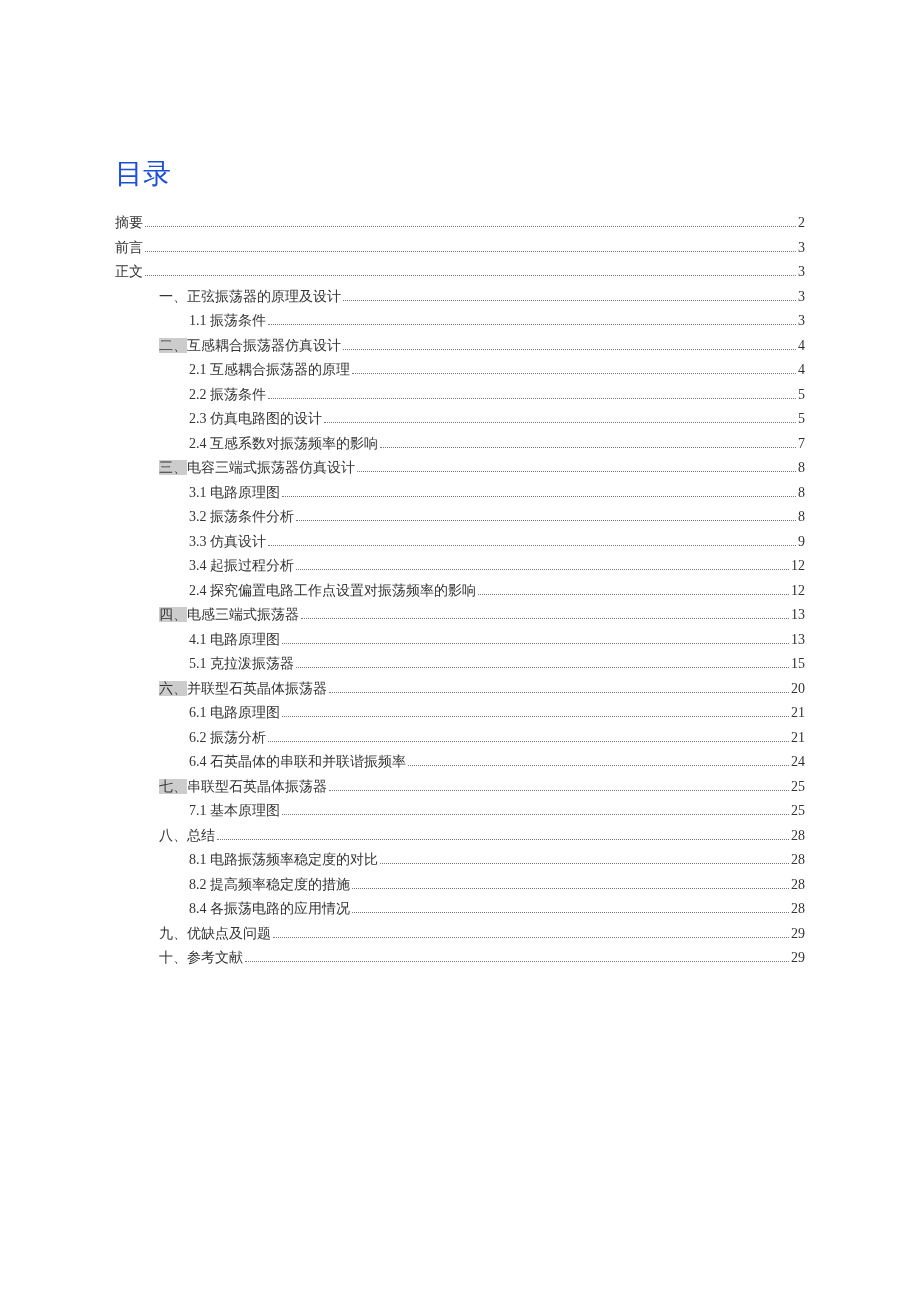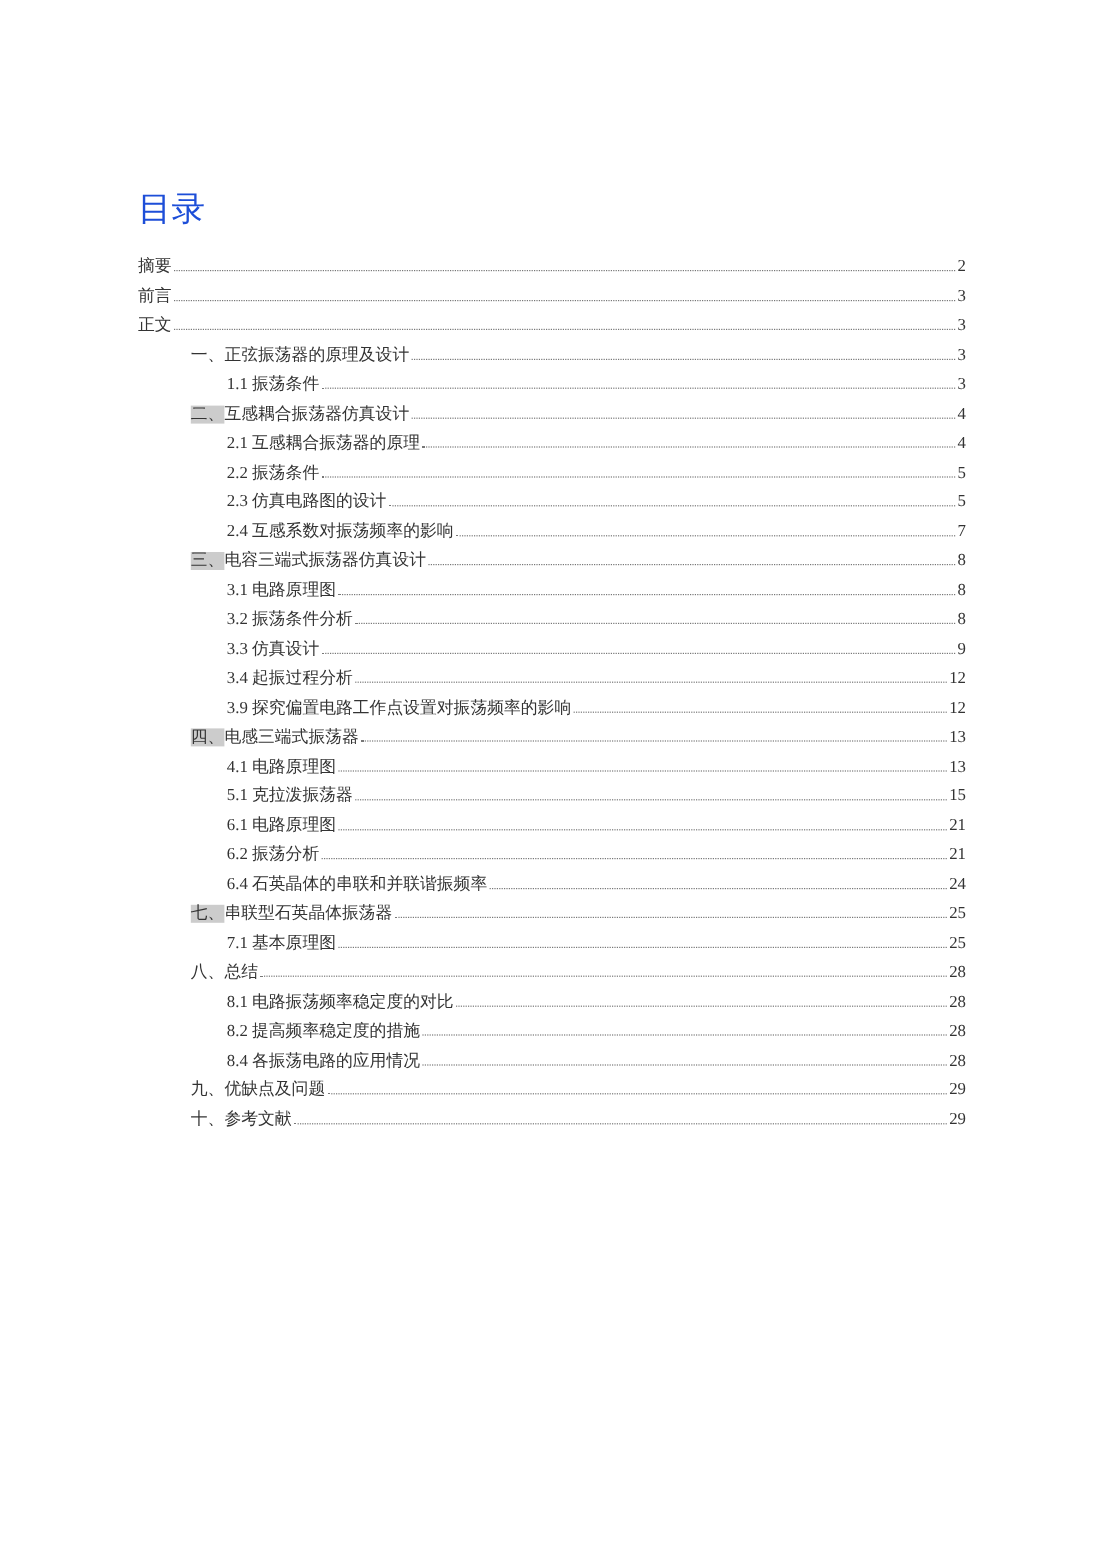--- a/index.html
+++ b/index.html
@@ -128,38 +128,43 @@
       <span class="toc-label">3.3 仿真设计</span>
       <span class="toc-dots"></span>
       <span class="toc-page">9</span>
     </div>
     <div class="toc-entry level-2">
       <span class="toc-label">3.4 起振过程分析</span>
       <span class="toc-dots"></span>
       <span class="toc-page">12</span>
     </div>
     <div class="toc-entry level-2">
-      <span class="toc-label">3.9 探究偏置电路工作点设置对振荡频率的影响</span>
+      <span class="toc-label">2.4 探究偏置电路工作点设置对振荡频率的影响</span>
       <span class="toc-dots"></span>
       <span class="toc-page">12</span>
     </div>
     <div class="toc-entry level-1">
       <span class="toc-label"><span class="highlight">四、</span><span>电感三端式振荡器</span></span>
       <span class="toc-dots"></span>
       <span class="toc-page">13</span>
     </div>
     <div class="toc-entry level-2">
       <span class="toc-label">4.1 电路原理图</span>
       <span class="toc-dots"></span>
       <span class="toc-page">13</span>
     </div>
     <div class="toc-entry level-2">
       <span class="toc-label">5.1 克拉泼振荡器</span>
       <span class="toc-dots"></span>
       <span class="toc-page">15</span>
+    </div>
+    <div class="toc-entry level-1">
+      <span class="toc-label"><span class="highlight">六、</span><span>并联型石英晶体振荡器</span></span>
+      <span class="toc-dots"></span>
+      <span class="toc-page">20</span>
     </div>
     <div class="toc-entry level-2">
       <span class="toc-label">6.1 电路原理图</span>
       <span class="toc-dots"></span>
       <span class="toc-page">21</span>
     </div>
     <div class="toc-entry level-2">
       <span class="toc-label">6.2 振荡分析</span>
       <span class="toc-dots"></span>
       <span class="toc-page">21</span>

